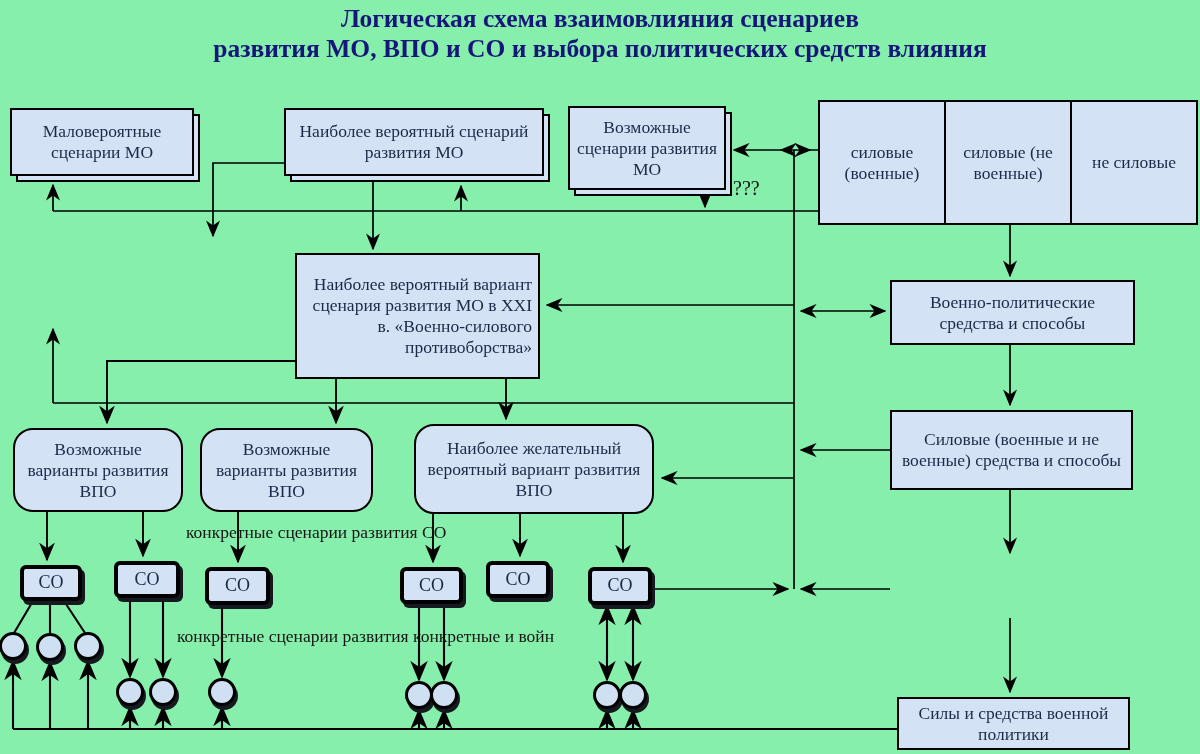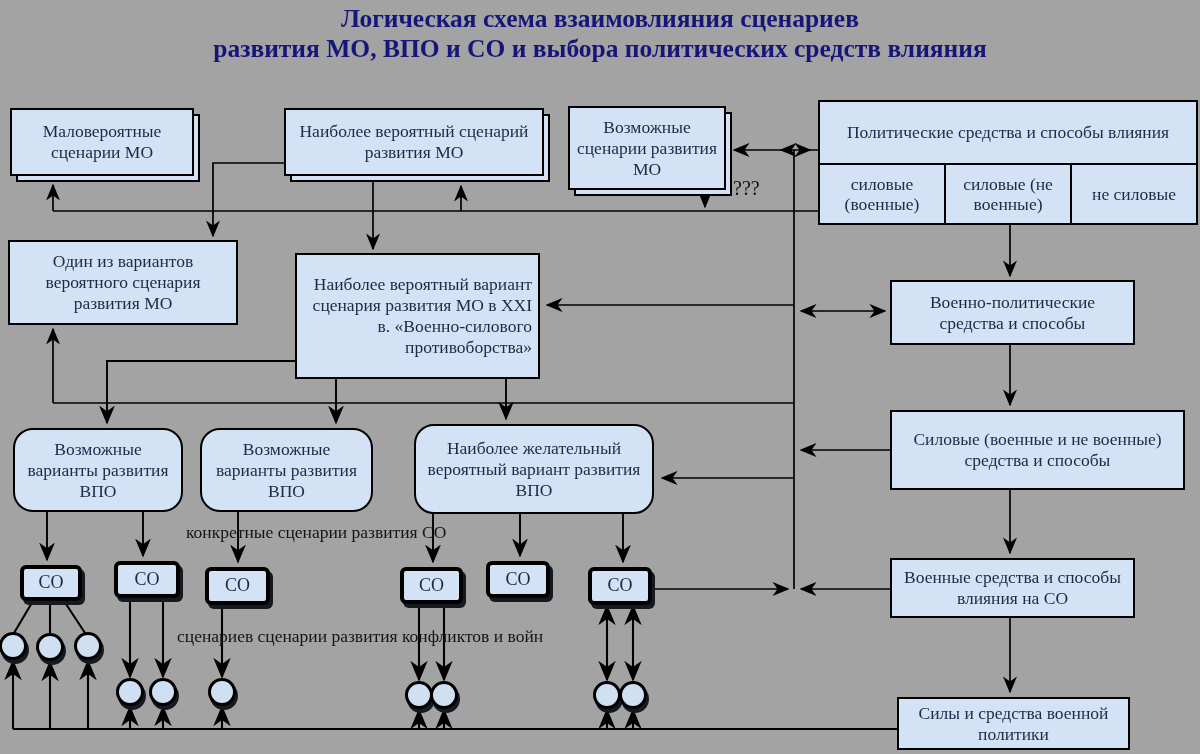--- a/index.html
+++ b/index.html
@@ -1,17 +1,17 @@
 <!DOCTYPE html>
 <html><head>
 <meta charset="utf-8">
 <style>
   html,body{margin:0;padding:0;background:#fff;}
   #stage{
-    position:relative;width:1200px;height:754px;background:#a3a3a3;overflow:hidden;
+    position:relative;width:1200px;height:754px;background:#86efac;overflow:hidden;
     font-family:"Liberation Serif","DejaVu Serif",serif;
   }
   #wires{position:absolute;left:0;top:0;width:1200px;height:754px;z-index:1;}
   .box{
     position:absolute;z-index:2;box-sizing:border-box;
     background:#d3e2f4;border:2px solid #000;
     display:flex;align-items:center;justify-content:center;text-align:center;
     color:#1e2947;font-size:17.5px;line-height:1.2;padding:2px 6px;
   }
   .shadowed{box-shadow:6px 6px 0 -2px #d3e2f4, 6px 6px 0 0 #000;}
@@ -133,56 +133,53 @@
     </g>
   </svg>
 
   <div class="box shadowed" style="left:10px;top:108px;width:184px;height:68px;">Маловероятные сценарии МО</div>
 
   <div class="box shadowed" style="left:284px;top:108px;width:260px;height:68px;">Наиболее вероятный сценарий развития МО</div>
 
   <div class="box shadowed" style="left:568px;top:106px;width:158px;height:84px;">Возможные сценарии развития МО</div>
 
   <div class="box grid-box" style="left:818px;top:100px;width:380px;height:125px;">
-    <div class="grid-head">Политические средства и способы влияния</div>
     <div class="grid-row">
       <div class="grid-cell">силовые (военные)</div>
       <div class="grid-cell">силовые (не военные)</div>
       <div class="grid-cell">не силовые</div>
     </div>
   </div>
 
   <div class="ann qmark" style="left:733px;top:177px;">???</div>
 
-  <div class="box" style="left:8px;top:240px;width:230px;height:85px;">Один из вариантов вероятного сценария развития МО</div>
 
   <div class="box" style="left:295px;top:253px;width:245px;height:126px;text-align:right;">Наиболее вероятный вариант сценария развития МО в XXI в. «Военно-силового противоборства»</div>
 
   <div class="box" style="left:890px;top:280px;width:245px;height:65px;">Военно-политические средства и способы</div>
 
-  <div class="box" style="left:890px;top:410px;width:295px;height:80px;">Силовые (военные и не военные) средства и способы</div>
+  <div class="box" style="left:890px;top:410px;width:243px;height:80px;">Силовые (военные и не военные) средства и способы</div>
 
   <div class="box rounded" style="left:13px;top:428px;width:170px;height:84px;">Возможные варианты развития ВПО</div>
 
   <div class="box rounded" style="left:200px;top:428px;width:173px;height:84px;">Возможные варианты развития ВПО</div>
 
   <div class="box rounded" style="left:414px;top:424px;width:240px;height:90px;">Наиболее желательный вероятный вариант развития ВПО</div>
 
   <div class="ann" style="left:186px;top:522px;">конкретные сценарии развития СО</div>
 
   <div class="box co" style="left:20px;top:565px;width:62px;height:36px;">СО</div>
   <div class="box co" style="left:114px;top:561px;width:66px;height:37px;">СО</div>
   <div class="box co" style="left:205px;top:567px;width:65px;height:38px;">СО</div>
   <div class="box co" style="left:400px;top:567px;width:63px;height:37px;">СО</div>
   <div class="box co" style="left:486px;top:561px;width:64px;height:37px;">СО</div>
   <div class="box co" style="left:588px;top:567px;width:64px;height:38px;">СО</div>
 
-  <div class="box" style="left:890px;top:558px;width:245px;height:60px;">Военные средства и способы влияния на СО</div>
 
-  <div class="ann" style="left:177px;top:626px;">сценариев сценарии развития конфликтов и войн</div>
+  <div class="ann" style="left:177px;top:626px;">конкретные сценарии развития конкретные и войн</div>
 
   <div class="circle" style="left:-1px;top:632px;"></div>
   <div class="circle" style="left:36px;top:633px;"></div>
   <div class="circle" style="left:74px;top:632px;"></div>
   <div class="circle" style="left:116px;top:678px;"></div>
   <div class="circle" style="left:149px;top:678px;"></div>
   <div class="circle" style="left:208px;top:678px;"></div>
   <div class="circle" style="left:405px;top:681px;"></div>
   <div class="circle" style="left:430px;top:681px;"></div>
   <div class="circle" style="left:593px;top:681px;"></div>

